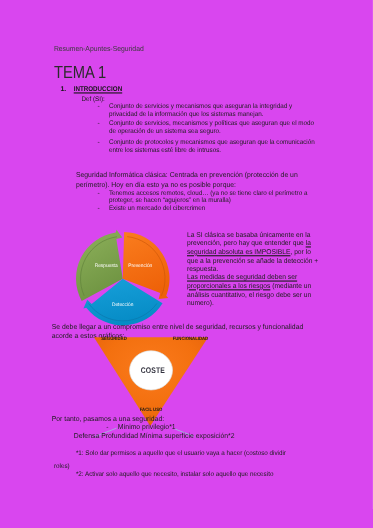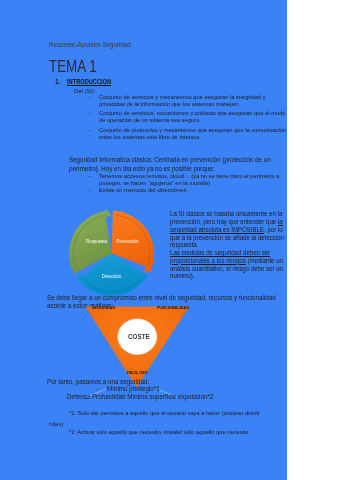--- a/index.html
+++ b/index.html
@@ -1,18 +1,18 @@
 <!DOCTYPE html>
 <html><head>
 <meta charset="utf-8">
 <style>
   html,body{margin:0;padding:0;background:#ffffff;}
   body{width:339px;height:480px;overflow:hidden;
        font-family:"Liberation Sans",sans-serif;color:#000;}
-  .page{position:relative;width:287px;height:480px;background:#3b82f6;overflow:hidden;}
+  .page{position:relative;width:339px;height:480px;background:#d946ef;overflow:hidden;}
   .abs{position:absolute;}
   .nw{white-space:pre;}
 
   .hdr{font-size:6.6px;color:#3a3a3a;transform:scaleX(.94);transform-origin:0 0;}
   .h1{font-size:16px;font-weight:400;color:#2b2b2b;transform:scaleX(.836);transform-origin:0 0;}
   .secnum{font-size:6.3px;font-weight:bold;color:#151515;}
   .sectitle{font-size:6.3px;font-weight:bold;color:#151515;text-decoration:underline;
             transform:scaleX(.9);transform-origin:0 0;}
   .body{font-size:6.1px;color:#1c1c1c;line-height:7.25px;transform:scaleX(.938);transform-origin:0 0;}
   .body2{font-size:6.5px;color:#1c1c1c;line-height:9.2px;transform:scaleX(.959);transform-origin:0 0;}

